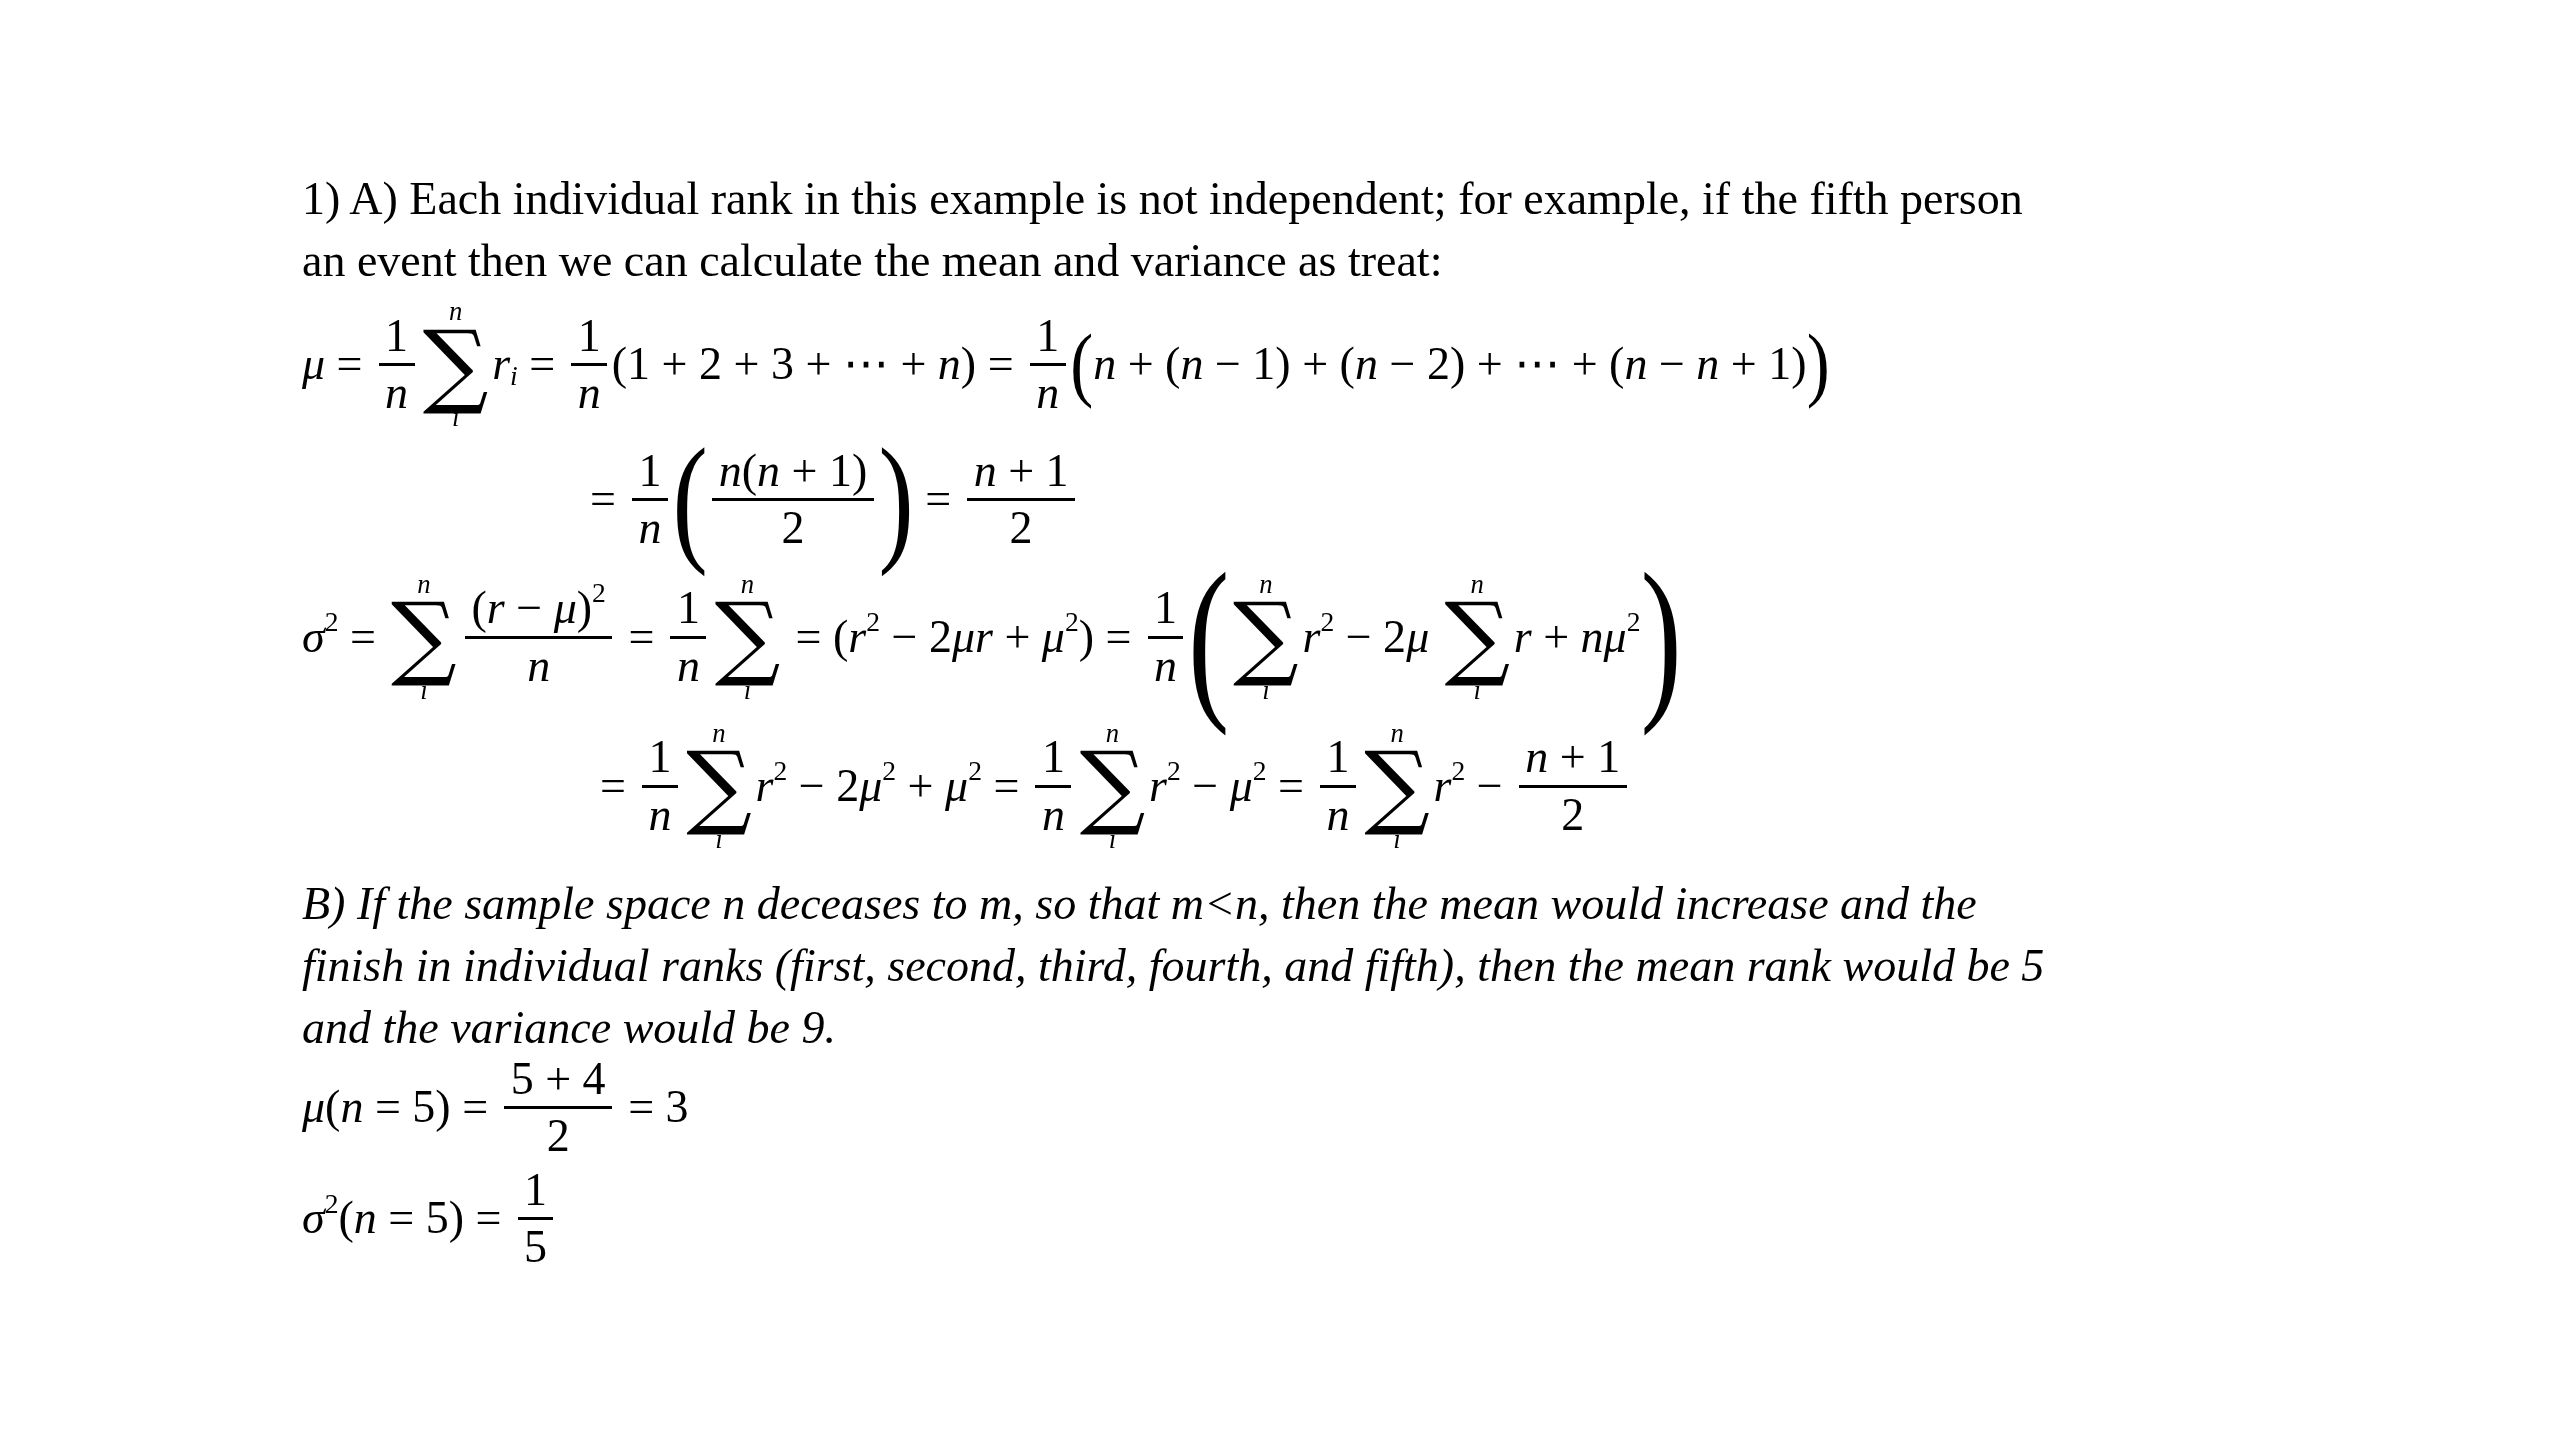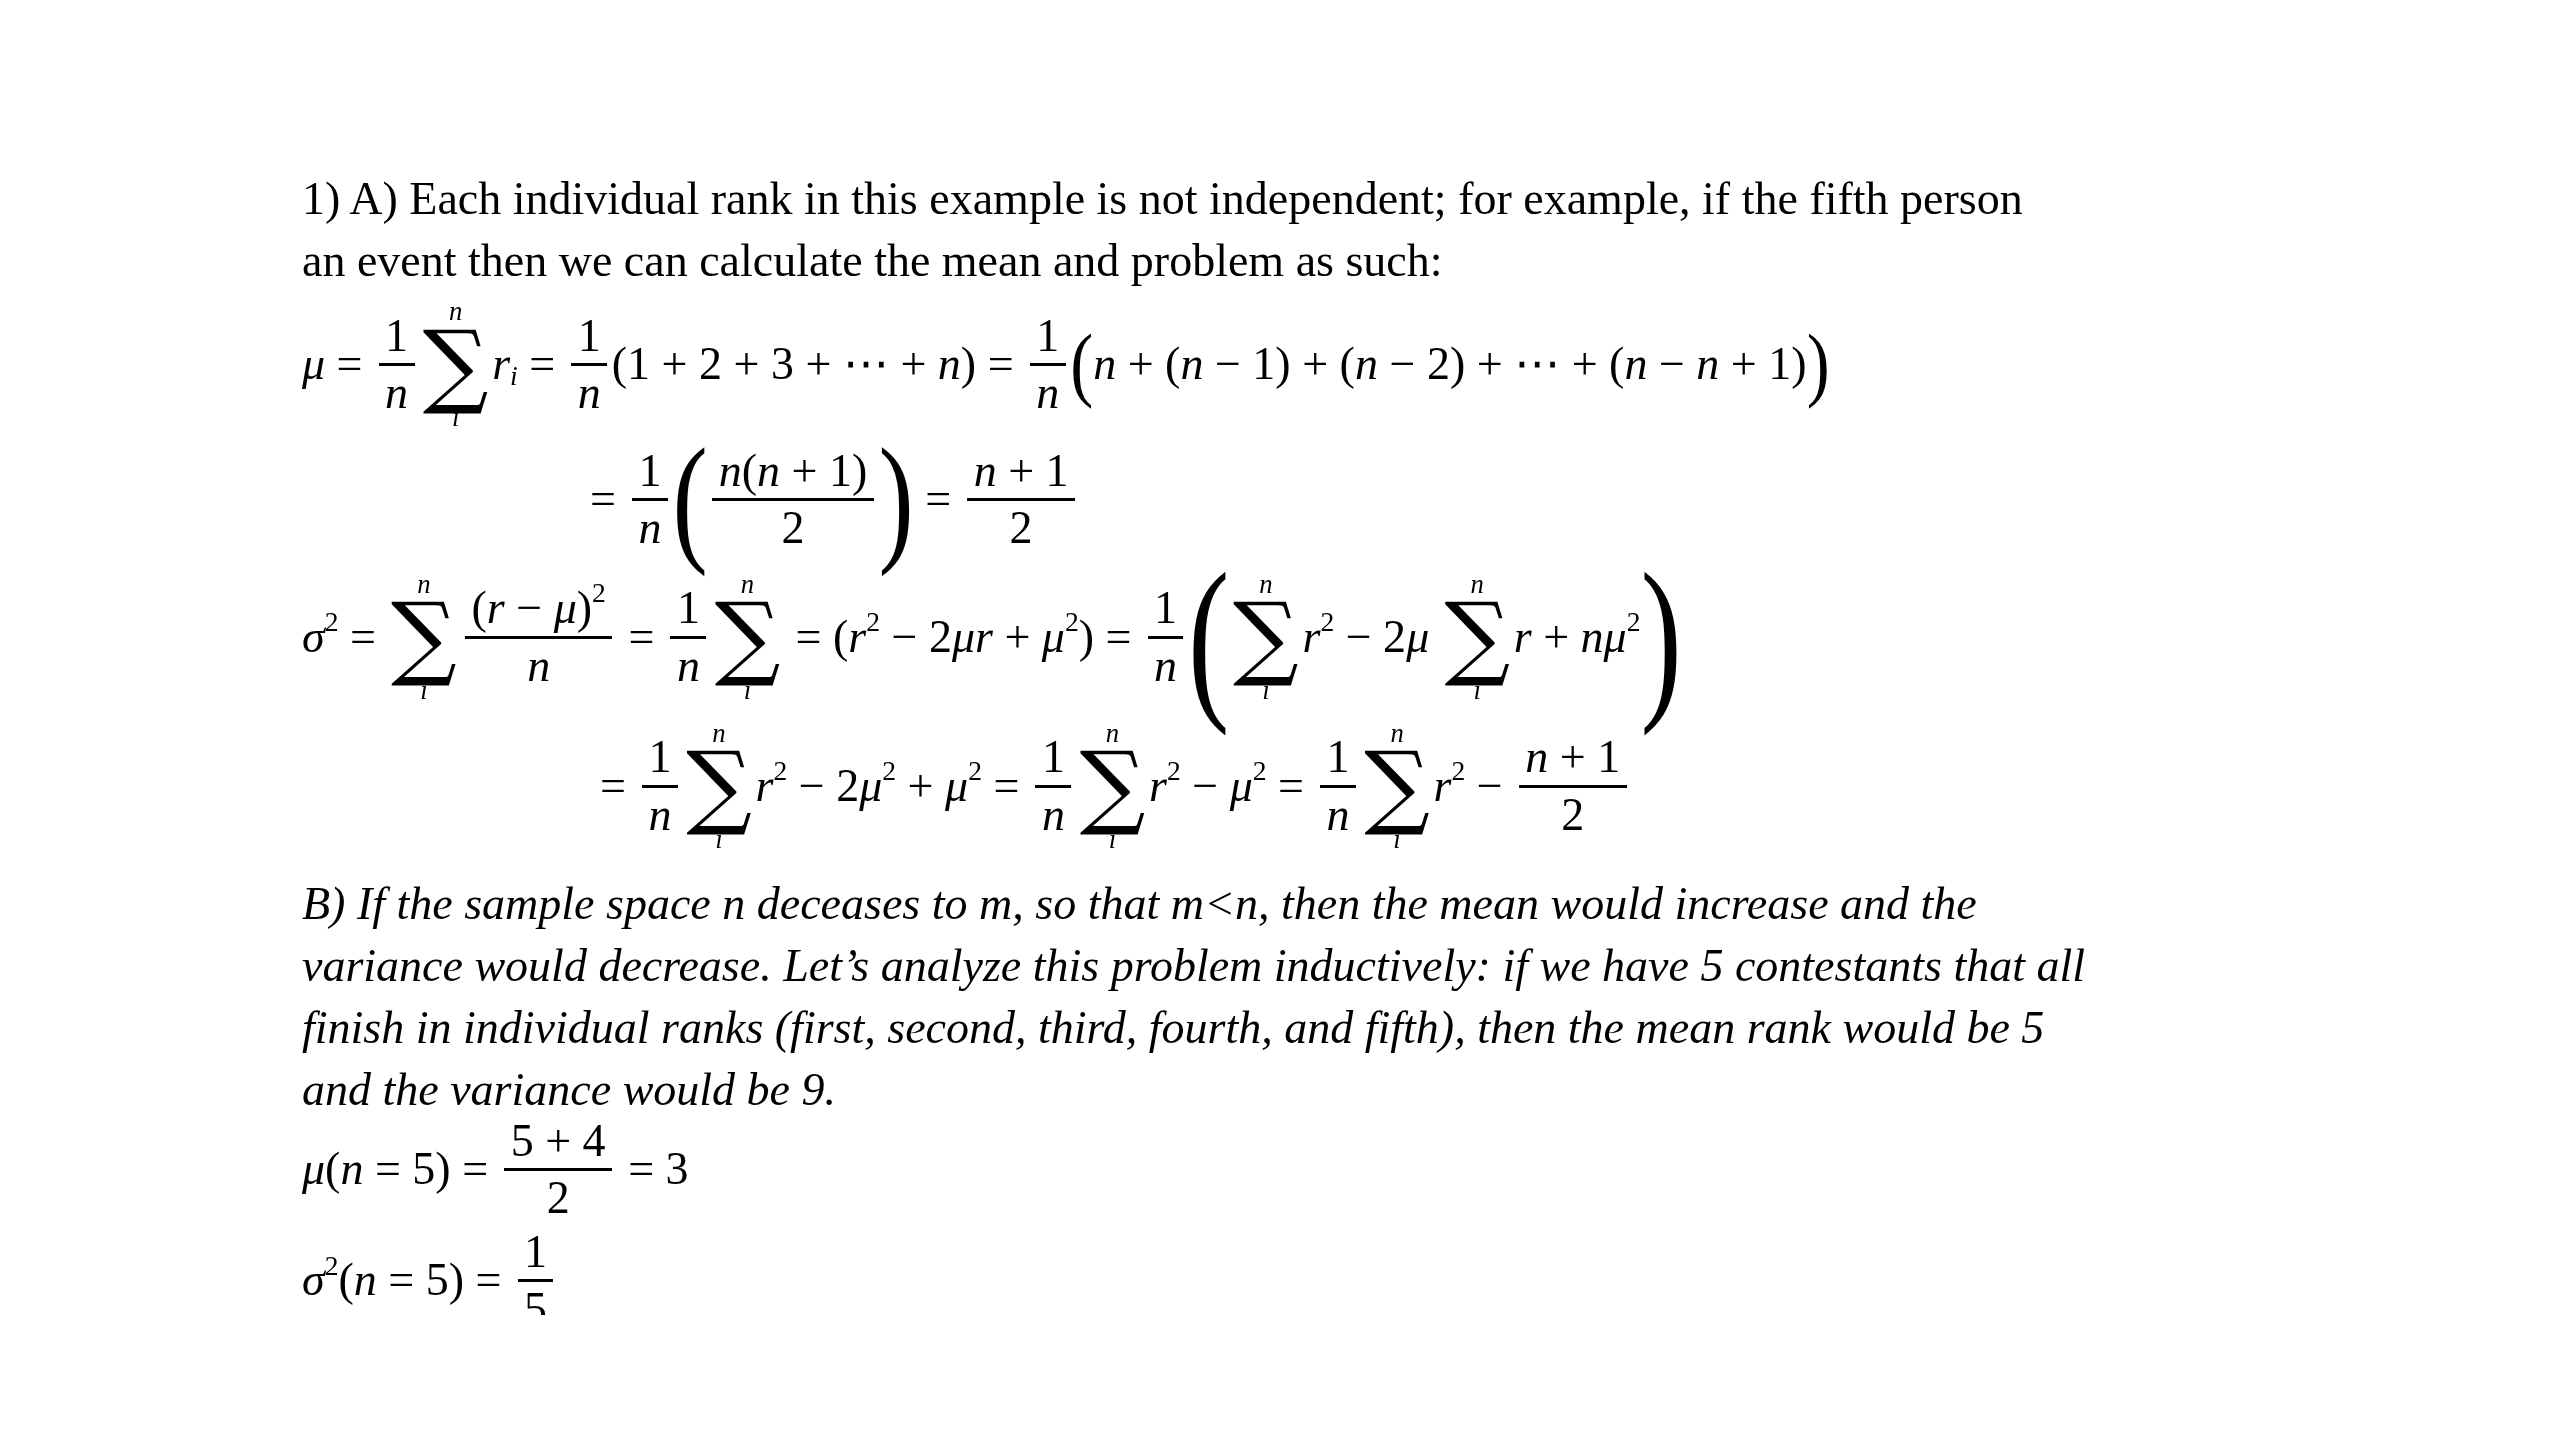--- a/index.html
+++ b/index.html
@@ -41,34 +41,33 @@
   .mparen{display:inline-block;line-height:0.8;font-weight:400;}
 </style>
 </head>
 <body>
 
 <div class="page">
   <div class="content">
 
     <div class="para para-a">
       <span class="pline">1) A) Each individual rank in this example is not independent; for example, if the fifth person</span>
-      <span class="pline">an event then we can calculate the mean and problem as such:</span>
+      <span class="pline">an event then we can calculate the mean and variance as treat:</span>
     </div>
 
     <div class="math eq-mean-1"><span class="mrow"><span class="mi">μ</span><span class="mt"> = </span><span class="mfrac"><span class="mrow num"><span class="mt">1</span></span><span class="mrow den"><span class="mi">n</span></span></span><span class="msum"><span class="slim top">n</span><span class="ssigma">∑</span><span class="slim bot">i</span></span><span class="mi">r</span><span class="msub">i</span><span class="mt"> = </span><span class="mfrac"><span class="mrow num"><span class="mt">1</span></span><span class="mrow den"><span class="mi">n</span></span></span><span class="mt">(1 + 2 + 3 + ⋯ + </span><span class="mi">n</span><span class="mt">) = </span><span class="mfrac"><span class="mrow num"><span class="mt">1</span></span><span class="mrow den"><span class="mi">n</span></span></span><span class="mparen" style="font-size: 1.5em; transform: scaleY(1.2);">(</span><span class="mi">n</span><span class="mt"> + (</span><span class="mi">n</span><span class="mt"> − 1) + (</span><span class="mi">n</span><span class="mt"> − 2) + ⋯ + (</span><span class="mi">n</span><span class="mt"> − </span><span class="mi">n</span><span class="mt"> + 1)</span><span class="mparen" style="font-size: 1.5em; transform: scaleY(1.2);">)</span></span></div>
 
     <div class="math eq-mean-2"><span class="mrow"><span class="mt">= </span><span class="mfrac"><span class="mrow num"><span class="mt">1</span></span><span class="mrow den"><span class="mi">n</span></span></span><span class="mparen" style="font-size: 2.3em; transform: scaleY(1.35);">(</span><span class="mfrac"><span class="mrow num"><span class="mi">n</span><span class="mt">(</span><span class="mi">n</span><span class="mt"> + 1)</span></span><span class="mrow den"><span class="mt">2</span></span></span><span class="mparen" style="font-size: 2.3em; transform: scaleY(1.35);">)</span><span class="mt"> = </span><span class="mfrac"><span class="mrow num"><span class="mi">n</span><span class="mt"> + 1</span></span><span class="mrow den"><span class="mt">2</span></span></span></span></div>
 
     <div class="math eq-var-1"><span class="mrow"><span class="mi">σ</span><span class="msup">2</span><span class="mt"> = </span><span class="msum"><span class="slim top">n</span><span class="ssigma">∑</span><span class="slim bot">i</span></span><span class="mfrac"><span class="mrow num"><span class="mt">(</span><span class="mi">r</span><span class="mt"> − </span><span class="mi">μ</span><span class="mt">)</span><span class="msup">2</span></span><span class="mrow den"><span class="mi">n</span></span></span><span class="mt"> = </span><span class="mfrac"><span class="mrow num"><span class="mt">1</span></span><span class="mrow den"><span class="mi">n</span></span></span><span class="msum"><span class="slim top">n</span><span class="ssigma">∑</span><span class="slim bot">i</span></span><span class="mt"> = (</span><span class="mi">r</span><span class="msup">2</span><span class="mt"> − 2</span><span class="mi">μr</span><span class="mt"> + </span><span class="mi">μ</span><span class="msup">2</span><span class="mt">) = </span><span class="mfrac"><span class="mrow num"><span class="mt">1</span></span><span class="mrow den"><span class="mi">n</span></span></span><span class="mparen" style="font-size: 2.7em; transform: scaleY(1.45);">(</span><span class="msum"><span class="slim top">n</span><span class="ssigma">∑</span><span class="slim bot">i</span></span><span class="mi">r</span><span class="msup">2</span><span class="mt"> − 2</span><span class="mi">μ</span><span class="mt"> </span><span class="msum"><span class="slim top">n</span><span class="ssigma">∑</span><span class="slim bot">i</span></span><span class="mi">r</span><span class="mt"> + </span><span class="mi">nμ</span><span class="msup">2</span><span class="mparen" style="font-size: 2.7em; transform: scaleY(1.45);">)</span></span></div>
 
     <div class="math eq-var-2"><span class="mrow"><span class="mt">= </span><span class="mfrac"><span class="mrow num"><span class="mt">1</span></span><span class="mrow den"><span class="mi">n</span></span></span><span class="msum"><span class="slim top">n</span><span class="ssigma">∑</span><span class="slim bot">i</span></span><span class="mi">r</span><span class="msup">2</span><span class="mt"> − 2</span><span class="mi">μ</span><span class="msup">2</span><span class="mt"> + </span><span class="mi">μ</span><span class="msup">2</span><span class="mt"> = </span><span class="mfrac"><span class="mrow num"><span class="mt">1</span></span><span class="mrow den"><span class="mi">n</span></span></span><span class="msum"><span class="slim top">n</span><span class="ssigma">∑</span><span class="slim bot">i</span></span><span class="mi">r</span><span class="msup">2</span><span class="mt"> − </span><span class="mi">μ</span><span class="msup">2</span><span class="mt"> = </span><span class="mfrac"><span class="mrow num"><span class="mt">1</span></span><span class="mrow den"><span class="mi">n</span></span></span><span class="msum"><span class="slim top">n</span><span class="ssigma">∑</span><span class="slim bot">i</span></span><span class="mi">r</span><span class="msup">2</span><span class="mt"> − </span><span class="mfrac"><span class="mrow num"><span class="mi">n</span><span class="mt"> + 1</span></span><span class="mrow den"><span class="mt">2</span></span></span></span></div>
 
     <div class="para para-b">
       <span class="pline">B) If the sample space n deceases to m, so that m&lt;n, then the mean would increase and the</span>
-      <span class="pline">variance would decrease. Let’s analyze this problem inductively: if we have 5 contestants that all</span>
       <span class="pline">finish in individual ranks (first, second, third, fourth, and fifth), then the mean rank would be 5</span>
       <span class="pline">and the variance would be 9.</span>
     </div>
 
     <div class="math eq-mu5"><span class="mrow"><span class="mi">μ</span><span class="mt">(</span><span class="mi">n</span><span class="mt"> = 5) = </span><span class="mfrac"><span class="mrow num"><span class="mt">5 + 4</span></span><span class="mrow den"><span class="mt">2</span></span></span><span class="mt"> = 3</span></span></div>
 
     <div class="math eq-sig5"><span class="mrow"><span class="mi">σ</span><span class="msup">2</span><span class="mt">(</span><span class="mi">n</span><span class="mt"> = 5) = </span><span class="mfrac"><span class="mrow num"><span class="mt">1</span></span><span class="mrow den"><span class="mt">5</span></span></span></span></div>
 
   </div>
 </div>

